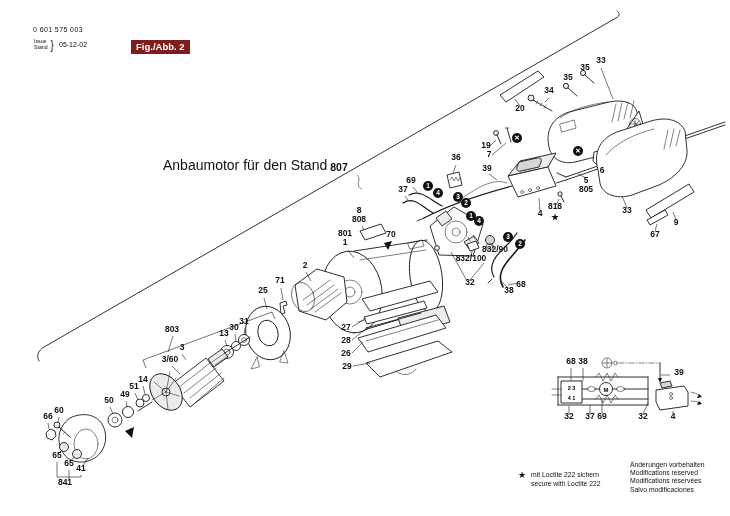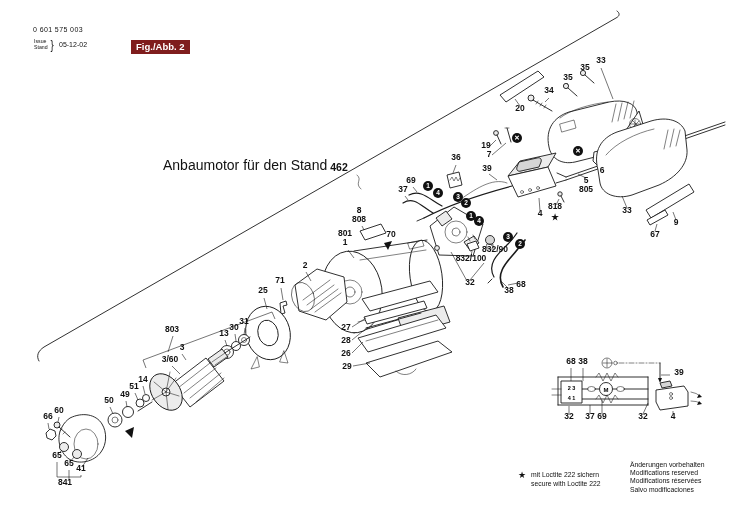--- a/index.html
+++ b/index.html
@@ -406,21 +406,21 @@
   <div class="abs" id="part-number">0 601 575 003</div>
   <div class="abs" id="issue-stand">
     <div>Issue</div>
     <div>Stand</div>
   </div>
   <div class="abs" id="brace">}</div>
   <div class="abs" id="issue-date">05-12-02</div>
   <div class="abs" id="figure-badge">Fig./Abb. 2</div>
 
   <div class="abs" id="title">
-    <span>Anbaumotor für den Stand</span><span class="ref">462</span>
+    <span>Anbaumotor für den Stand</span><span class="ref">807</span>
   </div>
 
   <div class="abs" id="footnote">
     <div class="star">★</div>
     <div>
       <div>mit Loctite 222 sichern</div>
       <div>secure with Loctite 222</div>
     </div>
   </div>
 

